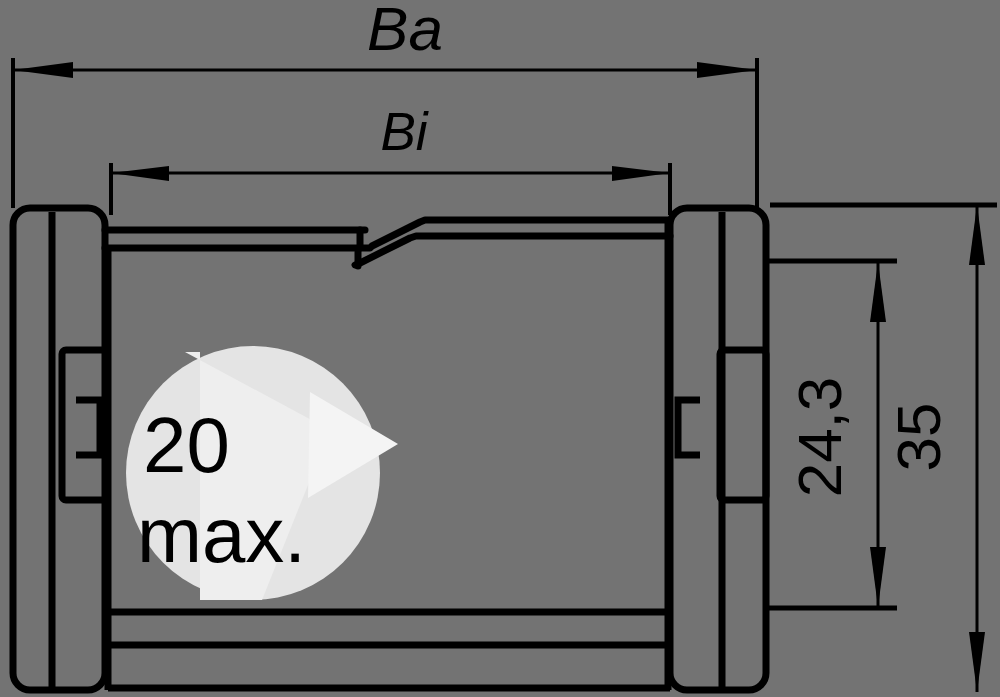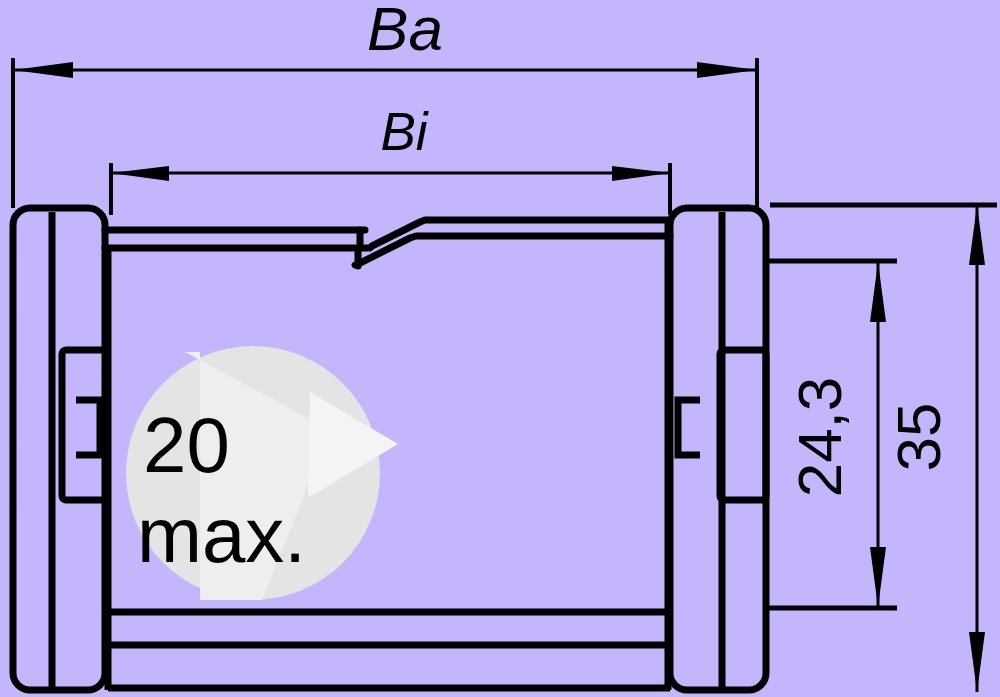--- a/index.html
+++ b/index.html
@@ -8,21 +8,21 @@
     padding: 0;
     background: #ffffff;
   }
   body {
     font-family: "Liberation Sans", sans-serif;
   }
   #drawing-root {
     position: relative;
     width: 1000px;
     height: 697px;
-    background: #c4b5fd;
+    background: #737373;
     overflow: hidden;
   }
   #drawing-svg {
     position: absolute;
     top: 0;
     left: 0;
     width: 1000px;
     height: 697px;
     display: block;
   }

